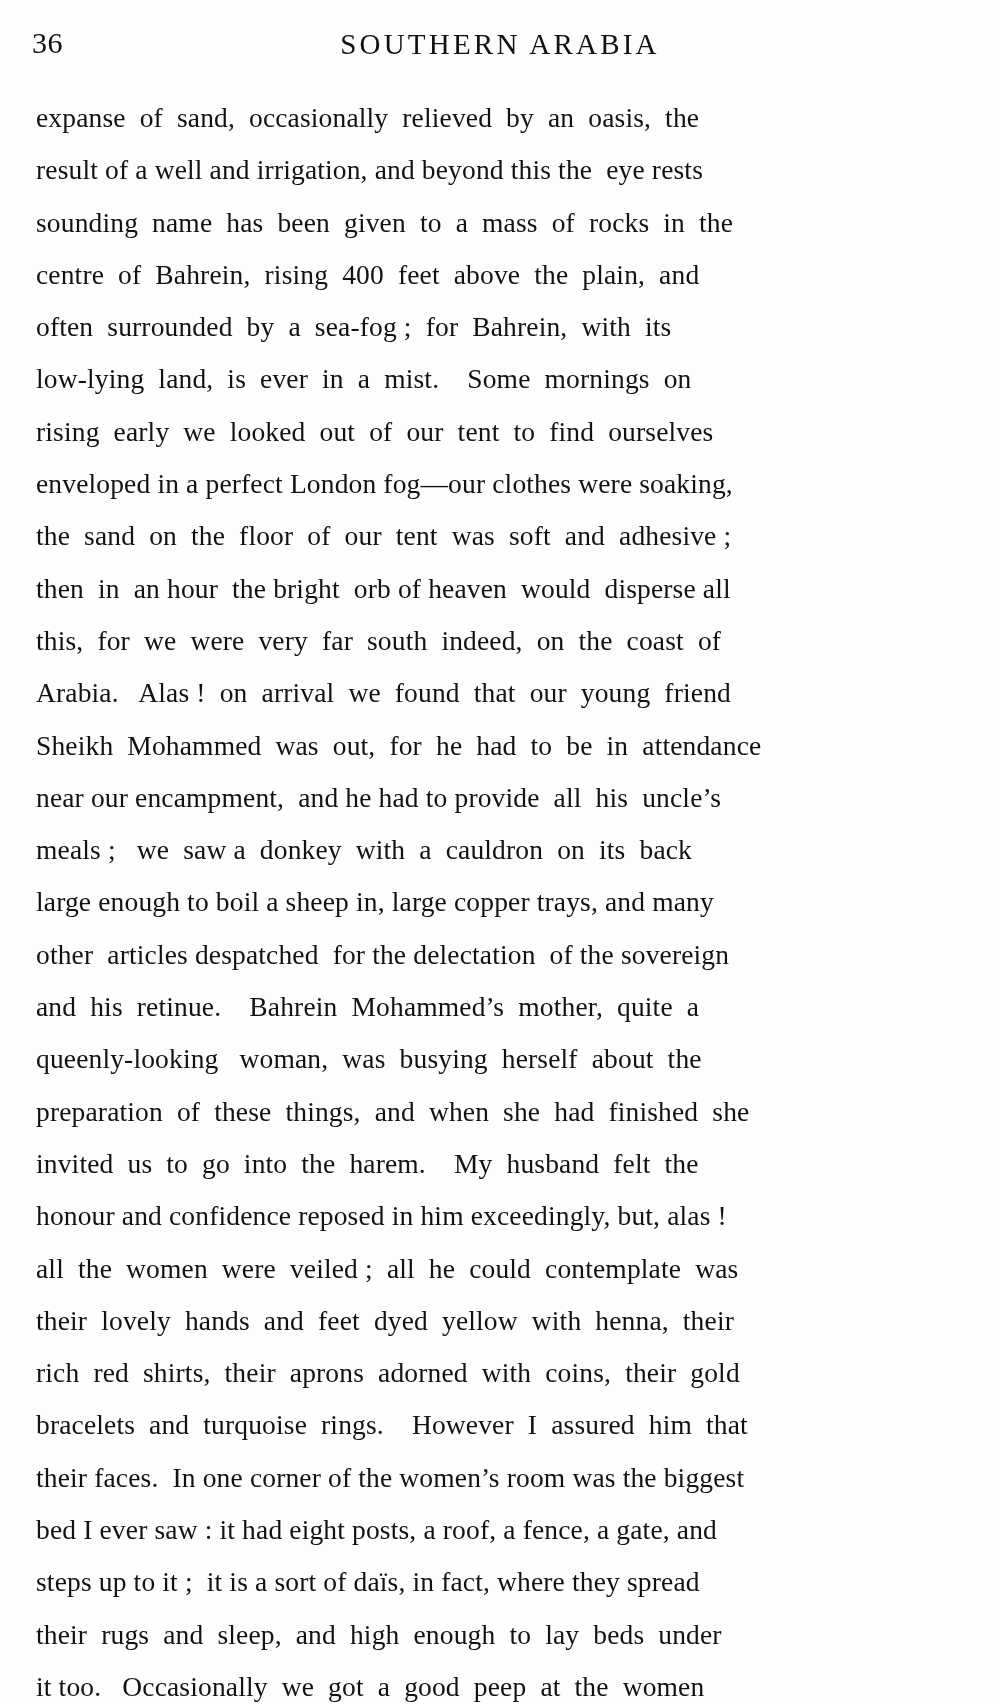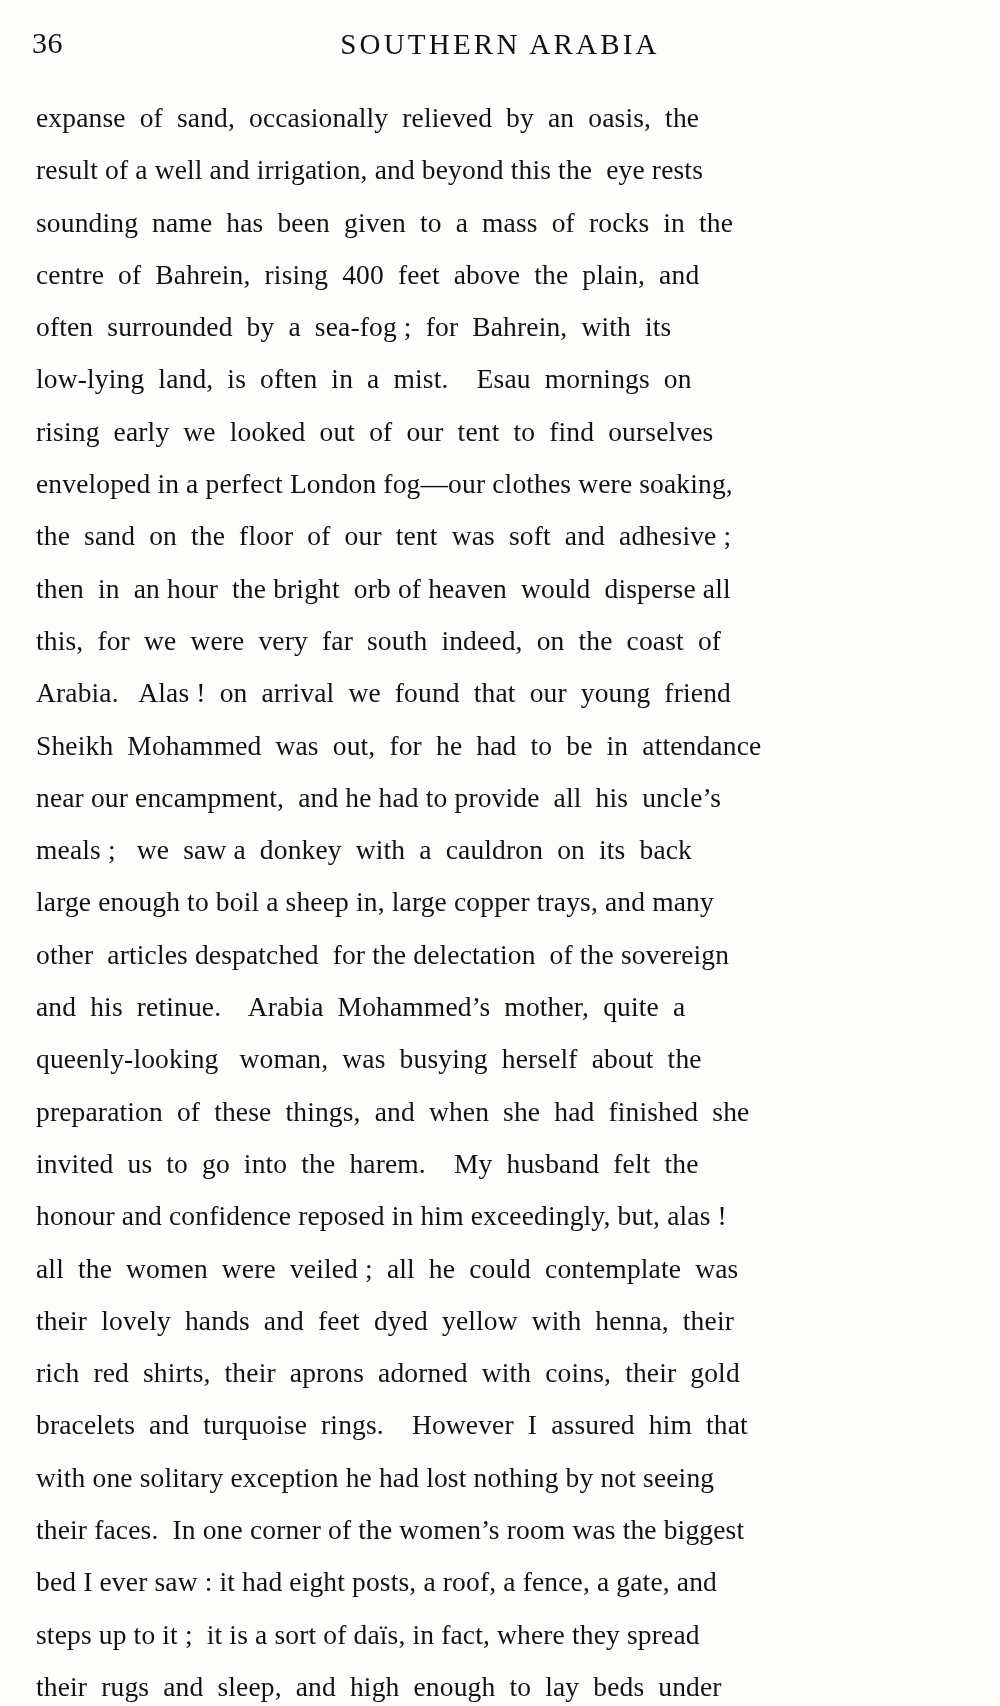--- a/index.html
+++ b/index.html
@@ -76,42 +76,41 @@
     <div class="folio">36</div>
     <div class="head-title">SOUTHERN ARABIA</div>
   </div>
 
   <div class="body-text">
       <p class="line">expanse  of  sand,  occasionally  relieved  by  an  oasis,  the</p>
       <p class="line">result of a well and irrigation, and beyond this the  eye rests</p>
       <p class="line">sounding  name  has  been  given  to  a  mass  of  rocks  in  the</p>
       <p class="line">centre  of  Bahrein,  rising  400  feet  above  the  plain,  and</p>
       <p class="line">often  surrounded  by  a  sea-fog ;  for  Bahrein,  with  its</p>
-      <p class="line">low-lying  land,  is  often  in  a  mist.    Esau  mornings  on</p>
+      <p class="line">low-lying  land,  is  ever  in  a  mist.    Some  mornings  on</p>
       <p class="line">rising  early  we  looked  out  of  our  tent  to  find  ourselves</p>
       <p class="line">enveloped in a perfect London fog—our clothes were soaking,</p>
       <p class="line">the  sand  on  the  floor  of  our  tent  was  soft  and  adhesive ;</p>
       <p class="line">then  in  an hour  the bright  orb of heaven  would  disperse all</p>
       <p class="line">this,  for  we  were  very  far  south  indeed,  on  the  coast  of</p>
       <p class="line">Arabia.   Alas !  on  arrival  we  found  that  our  young  friend</p>
       <p class="line">Sheikh  Mohammed  was  out,  for  he  had  to  be  in  attendance</p>
       <p class="line">near our encampment,  and he had to provide  all  his  uncle’s</p>
       <p class="line">meals ;   we  saw a  donkey  with  a  cauldron  on  its  back</p>
       <p class="line">large enough to boil a sheep in, large copper trays, and many</p>
       <p class="line">other  articles despatched  for the delectation  of the sovereign</p>
-      <p class="line">and  his  retinue.    Arabia  Mohammed’s  mother,  quite  a</p>
+      <p class="line">and  his  retinue.    Bahrein  Mohammed’s  mother,  quite  a</p>
       <p class="line">queenly-looking   woman,  was  busying  herself  about  the</p>
       <p class="line">preparation  of  these  things,  and  when  she  had  finished  she</p>
       <p class="line">invited  us  to  go  into  the  harem.    My  husband  felt  the</p>
       <p class="line">honour and confidence reposed in him exceedingly, but, alas !</p>
       <p class="line">all  the  women  were  veiled ;  all  he  could  contemplate  was</p>
       <p class="line">their  lovely  hands  and  feet  dyed  yellow  with  henna,  their</p>
       <p class="line">rich  red  shirts,  their  aprons  adorned  with  coins,  their  gold</p>
       <p class="line">bracelets  and  turquoise  rings.    However  I  assured  him  that</p>
-      <p class="line">with one solitary exception he had lost nothing by not seeing</p>
       <p class="line">their faces.  In one corner of the women’s room was the biggest</p>
       <p class="line">bed I ever saw : it had eight posts, a roof, a fence, a gate, and</p>
       <p class="line">steps up to it ;  it is a sort of daïs, in fact, where they spread</p>
       <p class="line">their  rugs  and  sleep,  and  high  enough  to  lay  beds  under</p>
       <p class="line">it too.   Occasionally  we  got  a  good  peep  at  the  women</p>
     </div>
 
 </div>
 
 </body></html>

